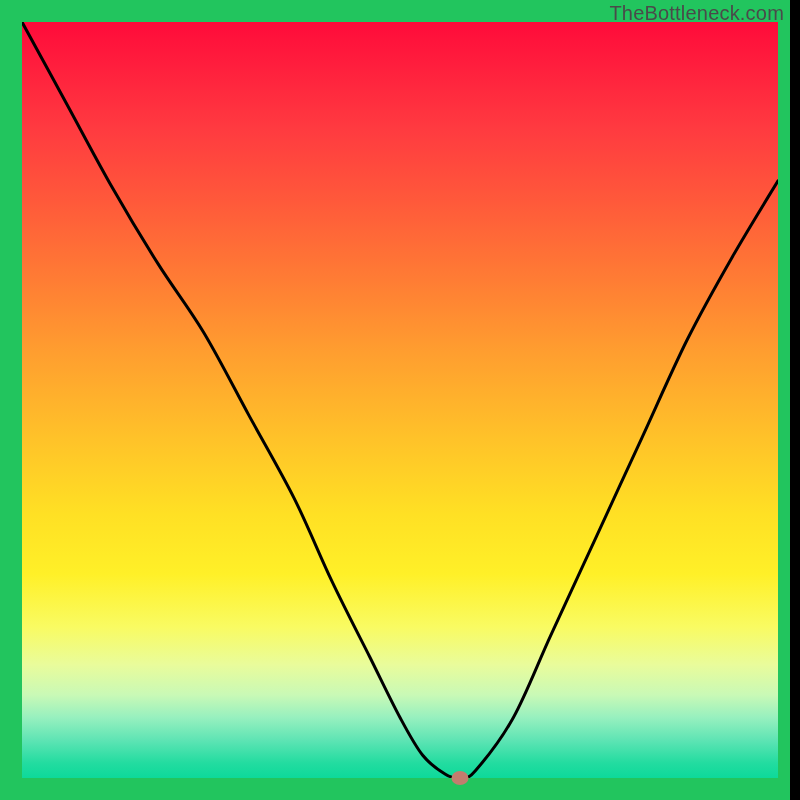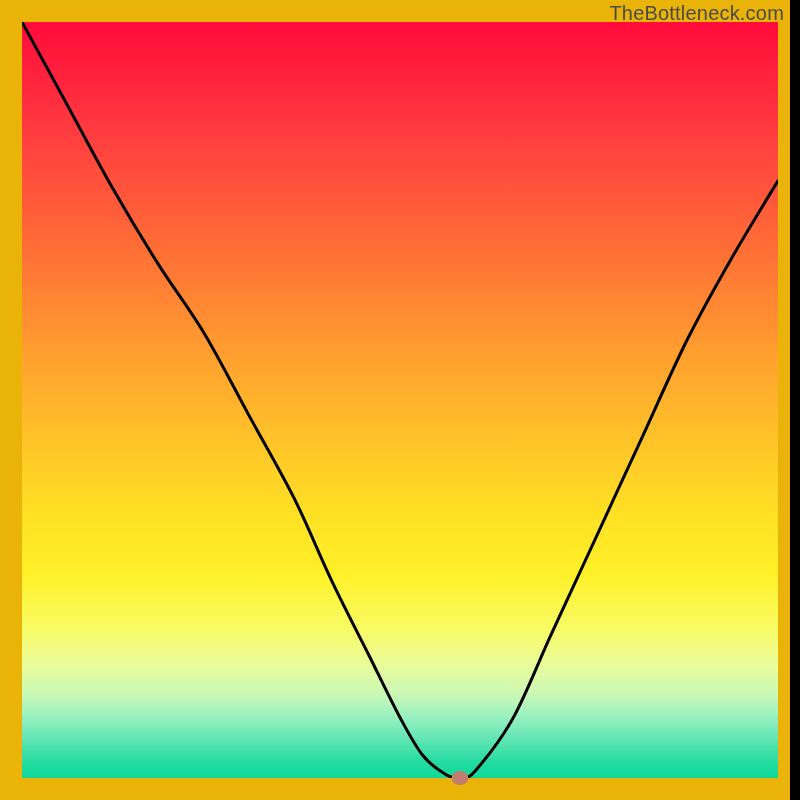--- a/index.html
+++ b/index.html
@@ -8,21 +8,21 @@
     width: 800px;
     height: 800px;
     background: #000;
     font-family: Arial, Helvetica, sans-serif;
     overflow: hidden;
   }
   .frame {
     position: relative;
     width: 790px;
     height: 800px;
-    background: #eab308;
+    background: #22c55e;
   }
   .plot {
     position: absolute;
     left: 22px;
     top: 22px;
     width: 756px;
     height: 756px;
     
     background: linear-gradient(
       to bottom,

